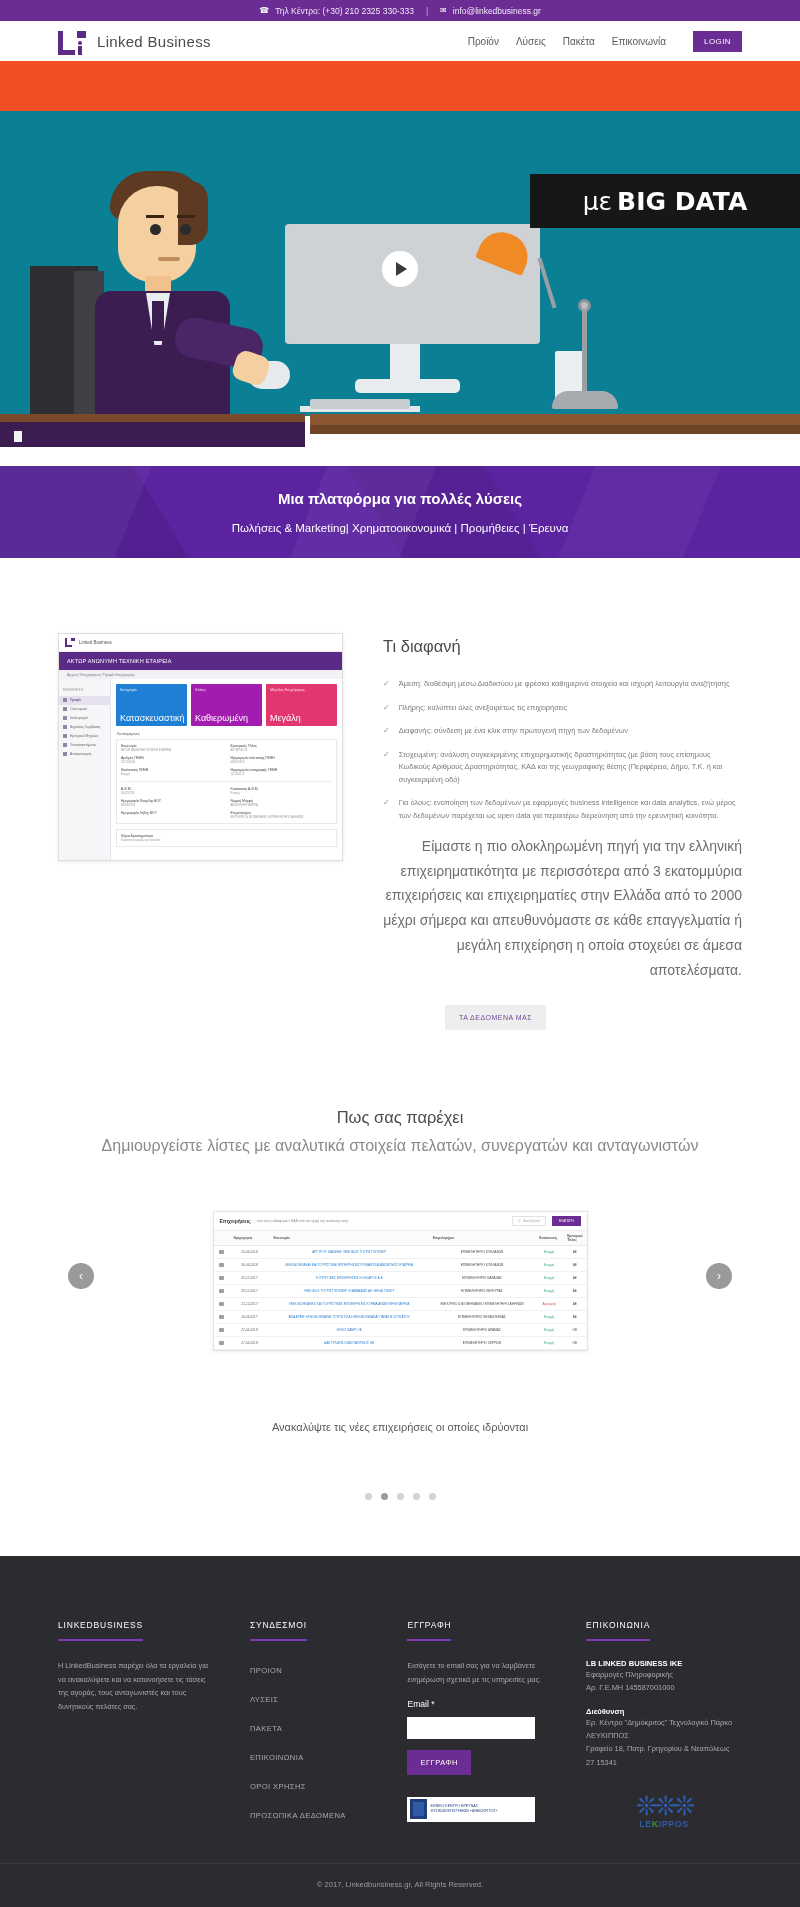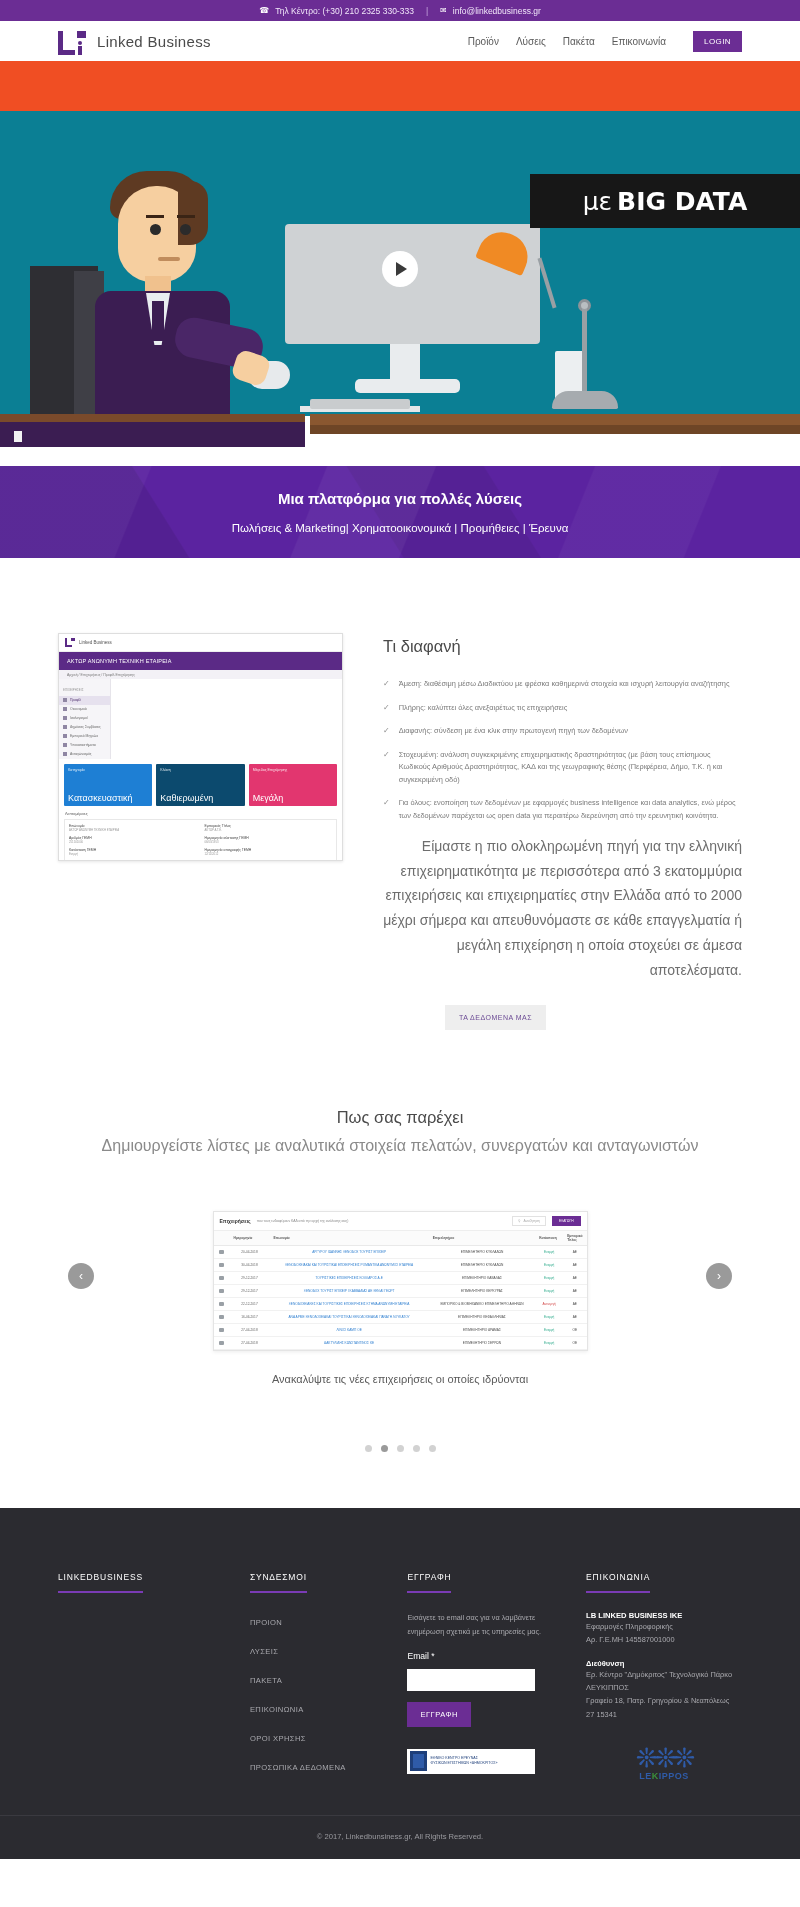--- a/index.html
+++ b/index.html
@@ -153,32 +153,32 @@
   }
   .ss-top { height: 18px; background: #fff; display: flex; align-items: center; padding: 0 6px; gap: 4px; border-bottom: 1px solid #eee;}
   .ss-logo { width: 10px; height: 9px; position: relative; }
   .ss-logo i { position:absolute; background:#5b2a86; }
   .ss-logo .a { left:0; top:0; width:2px; height:9px; }
   .ss-logo .b { left:0; bottom:0; width:7px; height:2px; }
   .ss-logo .c { right:0; top:0; width:4px; height:3px; }
   .ss-logo-txt { font-size: 4.5px; color:#555; }
   .ss-purple { height: 18px; background: #5b2a86; color:#fff; display:flex; align-items:center; padding-left:8px; font-size:5.5px; letter-spacing:.2px; }
   .ss-sub { height: 9px; background: #f3f1f6; font-size: 3.5px; color:#7a7a7a; display:flex; align-items:center; padding-left:8px; }
-  .ss-body { display: flex; height: 183px; flex-direction: column; }
+  .ss-body { display: flex; height: 183px; }
   .ss-side { width: 52px; background:#f6f5f8; border-right:1px solid #e6e4ea; padding-top:6px; }
   .ss-side .row { display:flex; align-items:center; gap:3px; padding:2.5px 4px; font-size:3.4px; color:#6a6a6a; }
   .ss-side .row.active { background:#e6e1ee; color:#4b2a6a; }
   .ss-side .sq { width:4px; height:4px; background:#8f86a3; flex:none; }
   .ss-main { flex:1; padding: 5px; background:#fff; }
   .ss-tiles { display:flex; gap:4px; }
   .ss-tile { flex:1; height: 42px; border-radius:1px; padding:4px; color:#fff; position:relative; }
   .ss-tile .t1 { font-size:3.6px; opacity:.85; }
   .ss-tile .t2 { font-size:9px; font-weight:300; position:absolute; bottom:3px; left:4px; }
   .tile-blue { background:#1e7fd4; }
-  .tile-green { background:#0c4a6e; }
+  .tile-green { background:#a21caf; }
   .tile-pink { background:#e2366f; }
   .ss-label { font-size:3.8px; color:#555; margin:6px 0 3px 1px; }
   .ss-box { border:1px solid #e8e8e8; padding:4px; }
   .ss-grid { display:grid; grid-template-columns:1fr 1fr; gap:4px 8px; }
   .ss-field .k { font-size:3.4px; color:#444; }
   .ss-field .v { font-size:2.8px; color:#9a9a9a; }
   .ss-divider { height:1px; background:#eee; margin:5px 0; }
   .ss-foot { border:1px solid #e8e8e8; margin-top:5px; padding:4px; }
 
   .what-text { flex: 1; padding-top: 4px; }
@@ -233,21 +233,21 @@
   .car-arrow {
     position: absolute; top: 50%; transform: translateY(-50%);
     width: 26px; height: 26px; border-radius: 50%;
     background: #9a9a9a; color: #fff;
     display: flex; align-items: center; justify-content: center;
     font-size: 12px; cursor: pointer;
   }
   .car-arrow.left { left: 10px; }
   .car-arrow.right { right: 10px; }
 
-  .discover { text-align: center; font-size: 11px; color: #5a5a5a; margin-top: 32px; }
+  .discover { text-align: center; font-size: 11px; color: #5a5a5a; margin-top: 80px; }
   .dots { display: flex; gap: 9px; justify-content: center; margin-top: 60px; padding-bottom: 56px; }
   .dot { width: 7px; height: 7px; border-radius: 50%; background: #d2d2d2; cursor: pointer; }
   .dot.active { background: #9a9a9a; }
 
   
   .footer {
     background: #2b2b30; color: #b9b9bd;
     padding: 58px 58px 30px 58px;
     display: flex; gap: 36px;
   }
@@ -652,20 +652,21 @@
     <span class="dot"></span>
     <span class="dot"></span>
     <span class="dot"></span>
   </div>
 </div>
 
 <div class="footer">
 
   <div class="fcol c1">
     <div class="fh">LINKEDBUSINESS</div>
+    <p class="fp">Η LinkedBusiness παρέχει όλα τα εργαλεία για να ανακαλύψετε και να κατανοήσετε τις τάσεις της αγοράς, τους ανταγωνιστές και τους δυνητικούς πελάτες σας.</p>
   </div>
 
   <div class="fcol c2">
     <div class="fh">ΣΥΝΔΕΣΜΟΙ</div>
     <ul class="flinks">
       <li><a href="#">ΠΡΟΙΟΝ</a></li>
       <li><a href="#">ΛΥΣΕΙΣ</a></li>
       <li><a href="#">ΠΑΚΕΤΑ</a></li>
       <li><a href="#">ΕΠΙΚΟΙΝΩΝΙΑ</a></li>
       <li><a href="#">ΟΡΟΙ ΧΡΗΣΗΣ</a></li>

